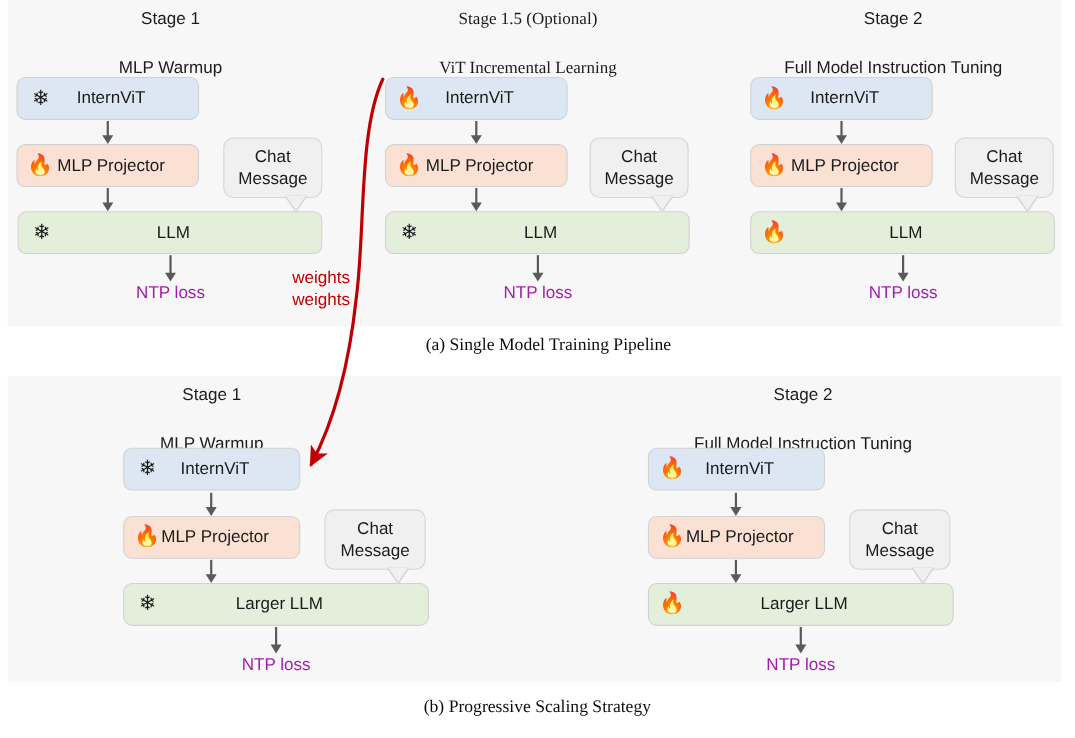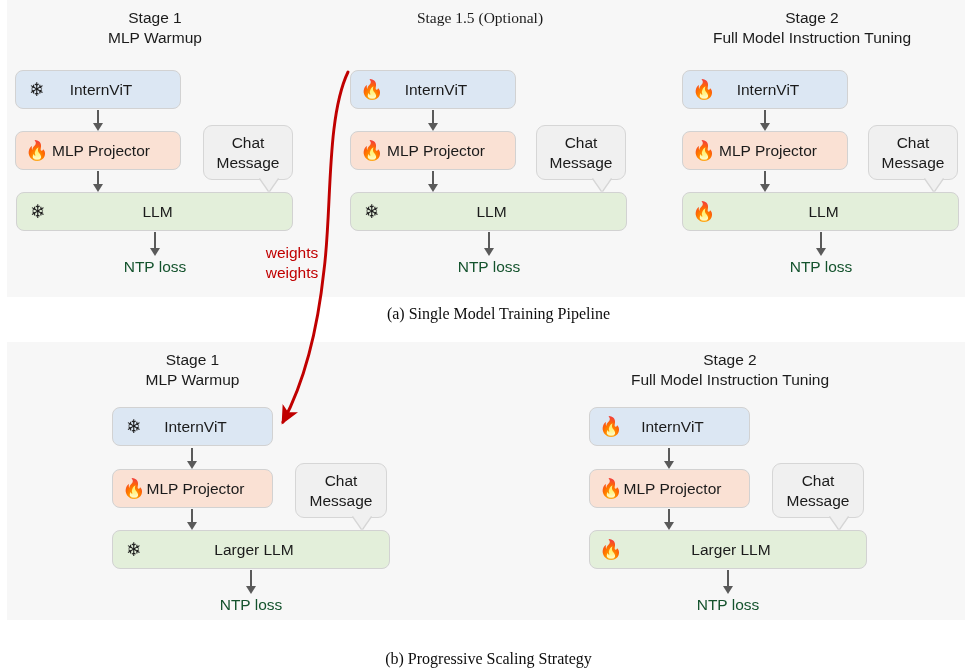--- a/index.html
+++ b/index.html
@@ -9,21 +9,21 @@
     color:#1a1a1a;
   }
   .panel{position:absolute;background:#f7f7f7;}
   #panel-a{left:7px;top:0px;width:958px;height:297px;}
   #panel-b{left:7px;top:342px;width:958px;height:278px;}
 
   .stage-title{
     position:absolute;text-align:center;font-size:15.5px;line-height:20px;
     color:#1b1b1b;white-space:nowrap;
   }
-  .stage-title .l2{display:block;}
+  .stage-title .l2{display:block;margin-top:24px;}
 
   .node{
     position:absolute;border-radius:8px;border:1px solid #d2d2d2;
     box-sizing:border-box;display:flex;align-items:center;
     font-size:15.5px;color:#1b1b1b;
   }
   .node .ico{
     position:absolute;left:9px;top:50%;transform:translateY(-50%);
     font-size:19px;line-height:1;width:24px;height:24px;
     display:flex;align-items:center;justify-content:center;
@@ -48,21 +48,21 @@
 
   .arrow{position:absolute;width:6px;}
   .arrow .shaft{position:absolute;left:2px;top:0;width:2px;background:#5a5a5a;}
   .arrow .head{
     position:absolute;left:-2px;bottom:0;width:0;height:0;
     border-left:5px solid transparent;border-right:5px solid transparent;
     border-top:8px solid #5a5a5a;
   }
 
   .loss{
-    position:absolute;font-size:15.5px;color:#14532d;white-space:nowrap;
+    position:absolute;font-size:15.5px;color:#a21caf;white-space:nowrap;
     text-align:center;
   }
   .shared{
     position:absolute;color:#c00000;font-size:15.5px;line-height:20px;
     text-align:center;white-space:nowrap;
   }
   .caption{
     position:absolute;width:100%;text-align:center;
     font-family:"Liberation Serif","DejaVu Serif",serif;
     font-size:16px;color:#0d0d0d;
@@ -106,20 +106,21 @@
   <span class="lbl">LLM</span>
 </div>
 <div class="arrow" style="left:152px;top:232px;height:24px;">
     <div class="shaft" style="height:17px;"></div>
     <div class="head"></div>
   </div>
 <div class="loss" style="left:95px;top:258px;width:120px;">NTP loss</div>
 
 <div class="stage-title" style="left:340px;top:8px;width:280px;font-family:Liberation Serif, serif;">
   <span>Stage 1.5 (Optional)</span>
+  <span class="l2">ViT Incremental Learning</span>
 </div>
 <div class="node vit" style="left:350px;top:70px;width:166px;height:39px;">
   <span class="ico">🔥</span>
   <span class="lbl">InternViT</span>
 </div>
 <div class="arrow" style="left:430px;top:110px;height:21px;">
     <div class="shaft" style="height:14px;"></div>
     <div class="head"></div>
   </div>
 <div class="node mlp" style="left:350px;top:131px;width:166px;height:39px;">
@@ -260,21 +261,21 @@
 <div class="node llm" style="left:589px;top:530px;width:278px;height:39px;">
   <span class="ico">🔥</span>
   <span class="lbl">Larger LLM</span>
 </div>
 <div class="arrow" style="left:725px;top:570px;height:24px;">
     <div class="shaft" style="height:17px;"></div>
     <div class="head"></div>
   </div>
 <div class="loss" style="left:668px;top:596px;width:120px;">NTP loss</div>
 
-<div class="caption" style="left:0;top:634px;margin-top:16px;">(b) Progressive Scaling Strategy</div>
+<div class="caption" style="left:0;top:634px;">(b) Progressive Scaling Strategy</div>
 
 <svg id="redcurve" viewBox="0 0 977 671">
   <defs>
     <marker id="rhead" markerWidth="7" markerHeight="7" refX="5.4" refY="3" orient="auto">
       <path d="M0,0 L6.4,3 L0,6 L1.6,3 Z" fill="#c00000"></path>
     </marker>
   </defs>
   <path d="M348,72 C326,118 332,210 324,270 C316,345 300,390 283,422" fill="none" stroke="#c00000" stroke-width="2.9" stroke-linecap="round" marker-end="url(#rhead)"></path>
 </svg>
 

